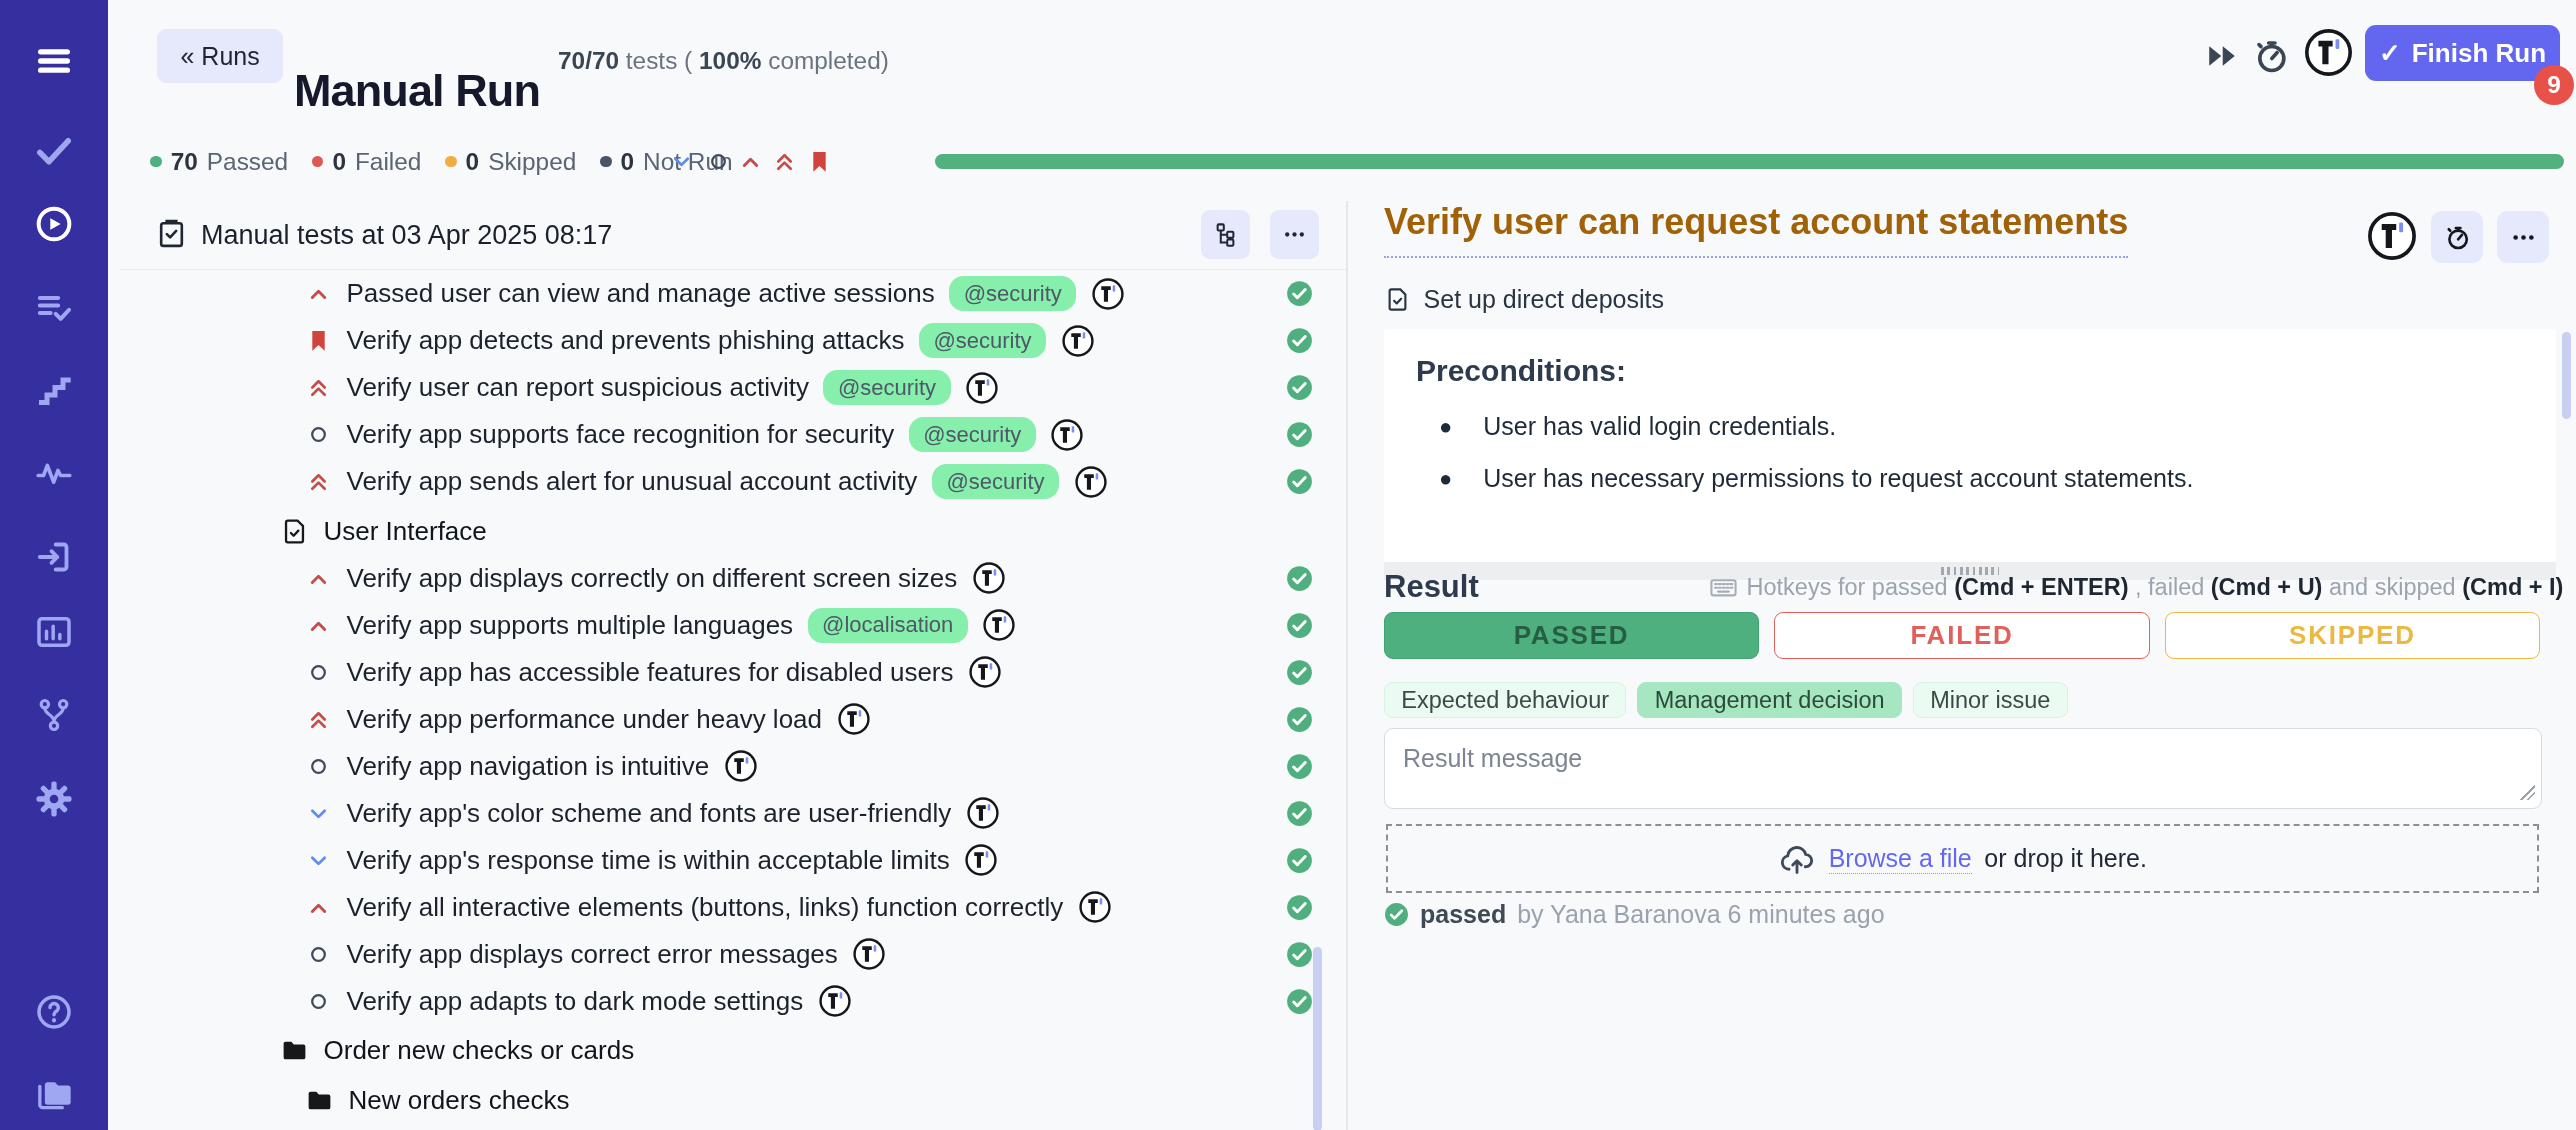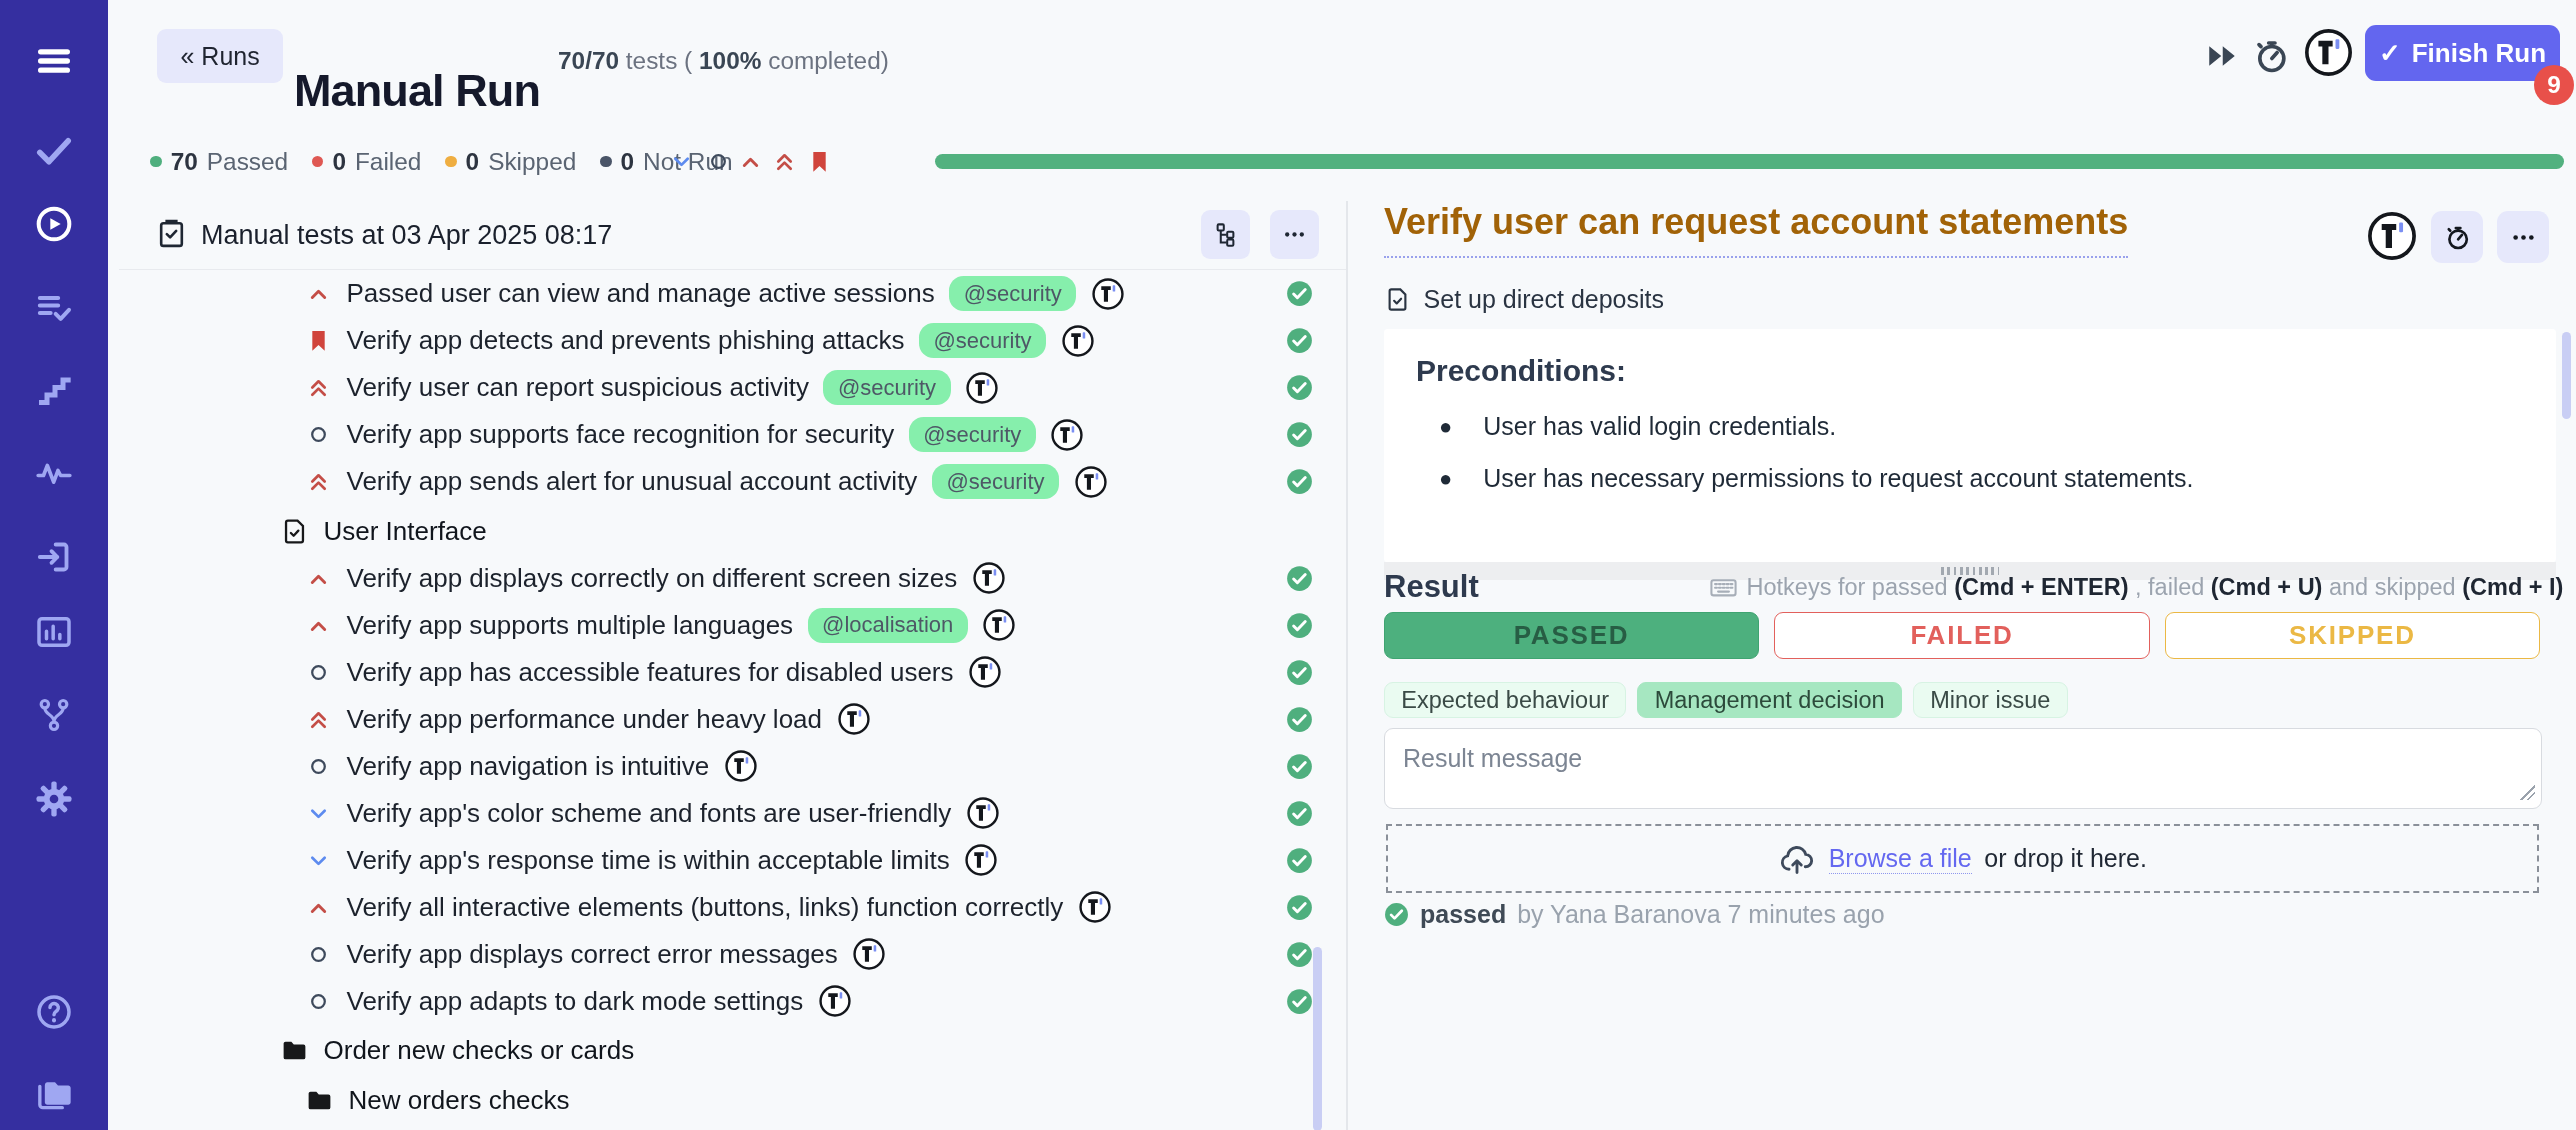--- a/index.html
+++ b/index.html
@@ -772,15 +772,15 @@
   <span> or drop it here.</span>
 </div>
 
 <div class="abs status-line">
   <span class="sico">
       <svg viewBox="0 0 24 24">
         <use href="#i-check-circle"></use>
       </svg>
     </span>
   <b>passed</b>
-  <span>by Yana Baranova 7 minutes ago</span>
+  <span>by Yana Baranova 6 minutes ago</span>
 </div>
 
 
 </body></html>

